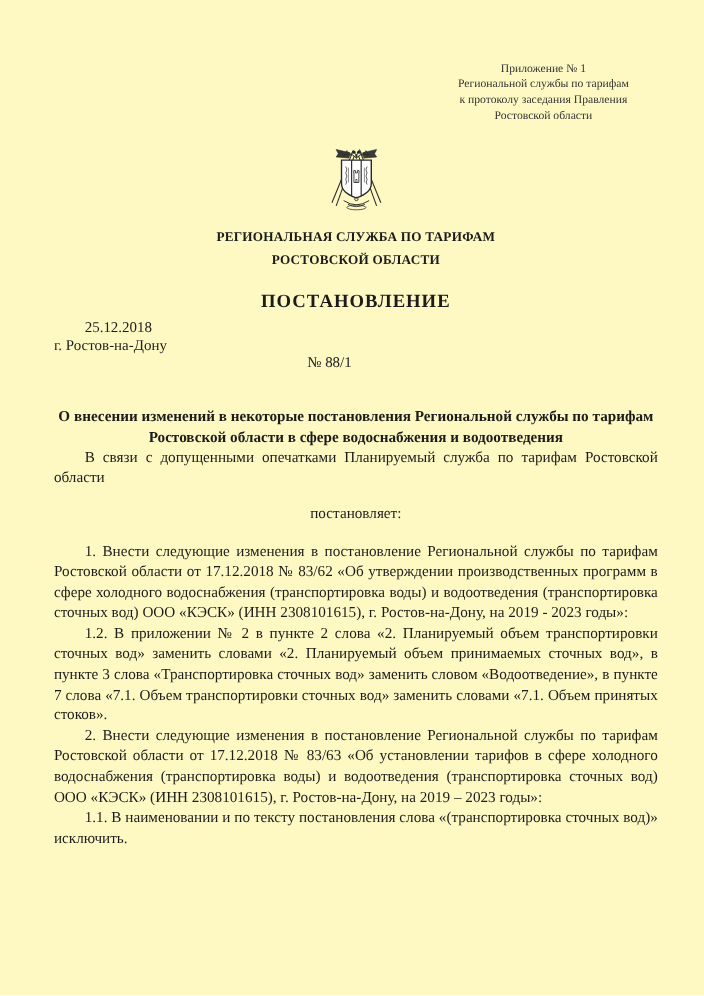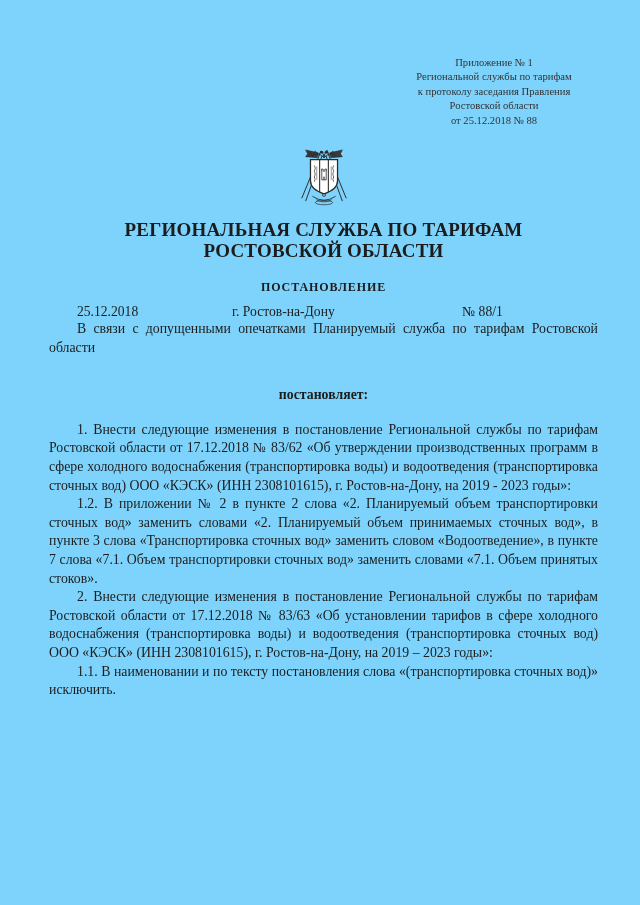--- a/index.html
+++ b/index.html
@@ -1,20 +1,20 @@
 <!DOCTYPE html>
 <html><head>
 <meta charset="utf-8">
 <style>
   html, body { margin: 0; padding: 0; background: #ffffff; }
   .page {
     position: relative;
     width: 640px;
     height: 905px;
-    background: #7dd3fc;
+    background: #fef9c3;
     color: #1c1c1c;
     font-family: "Liberation Serif", "DejaVu Serif", serif;
     box-sizing: border-box;
     padding: 56px 42px 0 49px;
     overflow: hidden;
   }
   .annex {
     margin-left: auto;
     width: 208px;
     text-align: center;
@@ -24,36 +24,36 @@
   }
   .emblem-wrap {
     margin-top: 20px;
     height: 58px;
     text-align: center;
   }
   .org {
     margin-top: 13px;
     text-align: center;
     font-weight: bold;
-    font-size: 19px;
+    font-size: 12px;
     line-height: 21px;
     letter-spacing: 0.2px;
   }
   .doctype {
     margin-top: 16px;
     text-align: center;
     font-weight: bold;
-    font-size: 12px;
+    font-size: 17px;
     line-height: 21px;
     letter-spacing: 0.9px;
   }
   .dateline {
     margin-top: 6px;
     display: grid;
-    grid-template-columns: 1fr 1fr 1fr;
+    grid-template-columns: 1fr;
     font-size: 13.6px;
     line-height: 16px;
   }
   .dateline .date-cell { text-align: left; padding-left: 28px; }
   .dateline .place-cell { text-align: left; }
   .dateline .num-cell { text-align: center; padding-right: 48px; }
   .subject {
     margin-top: 31px;
     text-align: center;
     font-weight: bold;
@@ -62,39 +62,38 @@
   }
   p.body-par {
     margin: 0;
     font-size: 13.8px;
     line-height: 18.6px;
     text-align: justify;
     text-indent: 28px;
   }
   .preamble { margin-top: 18px; }
   .resolves {
-    margin: 29px 0 16px 0;
+    margin: 14px 0 16px 0;
     text-align: center;
-    font-weight: bold;
+    font-weight: normal;
     font-size: 13.8px;
     line-height: 18.6px;
   }
   .emblem-svg { display: inline-block; }
 </style>
 </head>
 <body>
 
 <div class="page">
 
   <div class="annex">
     <div>Приложение № 1</div>
     <div>Региональной службы по тарифам</div>
     <div>к протоколу заседания Правления</div>
     <div>Ростовской области</div>
-    <div>от 25.12.2018 № 88</div>
   </div>
 
   <div class="emblem-wrap">
     <svg class="emblem-svg" width="66" height="58" viewBox="0 0 66 60" fill="none" xmlns="http://www.w3.org/2000/svg">
       <g stroke="#2a2a2a" stroke-width="1">
 
         <path d="M10,52 L30,3"></path>
         <path d="M56,52 L36,3"></path>
         <path d="M14,55 L31,8"></path>
         <path d="M52,55 L35,8"></path>
@@ -138,20 +137,21 @@
   </div>
 
   <div class="doctype">ПОСТАНОВЛЕНИЕ</div>
 
   <div class="dateline">
     <div class="date-cell">25.12.2018</div>
     <div class="place-cell">г. Ростов-на-Дону</div>
     <div class="num-cell">№ 88/1</div>
   </div>
 
+  <div class="subject">О внесении изменений в некоторые постановления Региональной службы по тарифам Ростовской области в сфере водоснабжения и водоотведения</div>
 
   <p class="body-par preamble">В связи с допущенными опечатками Планируемый служба по тарифам Ростовской области</p>
 
   <div class="resolves">постановляет:</div>
 
   <p class="body-par">1. Внести следующие изменения в постановление Региональной службы по тарифам Ростовской области от 17.12.2018 № 83/62 «Об утверждении производственных программ в сфере холодного водоснабжения (транспортировка воды) и водоотведения (транспортировка сточных вод) ООО «КЭСК» (ИНН 2308101615), г. Ростов-на-Дону, на 2019 - 2023 годы»:</p>
   <p class="body-par">1.2. В приложении № 2 в пункте 2 слова «2. Планируемый объем транспортировки сточных вод» заменить словами «2. Планируемый объем принимаемых сточных вод», в пункте 3 слова «Транспортировка сточных вод» заменить словом «Водоотведение», в пункте 7 слова «7.1. Объем транспортировки сточных вод» заменить словами «7.1. Объем принятых стоков».</p>
   <p class="body-par">2. Внести следующие изменения в постановление Региональной службы по тарифам Ростовской области от 17.12.2018 № 83/63 «Об установлении тарифов в сфере холодного водоснабжения (транспортировка воды) и водоотведения (транспортировка сточных вод) ООО «КЭСК» (ИНН 2308101615), г. Ростов-на-Дону, на 2019 – 2023 годы»:</p>
   <p class="body-par">1.1. В наименовании и по тексту постановления слова «(транспортировка сточных вод)» исключить.</p>
 

